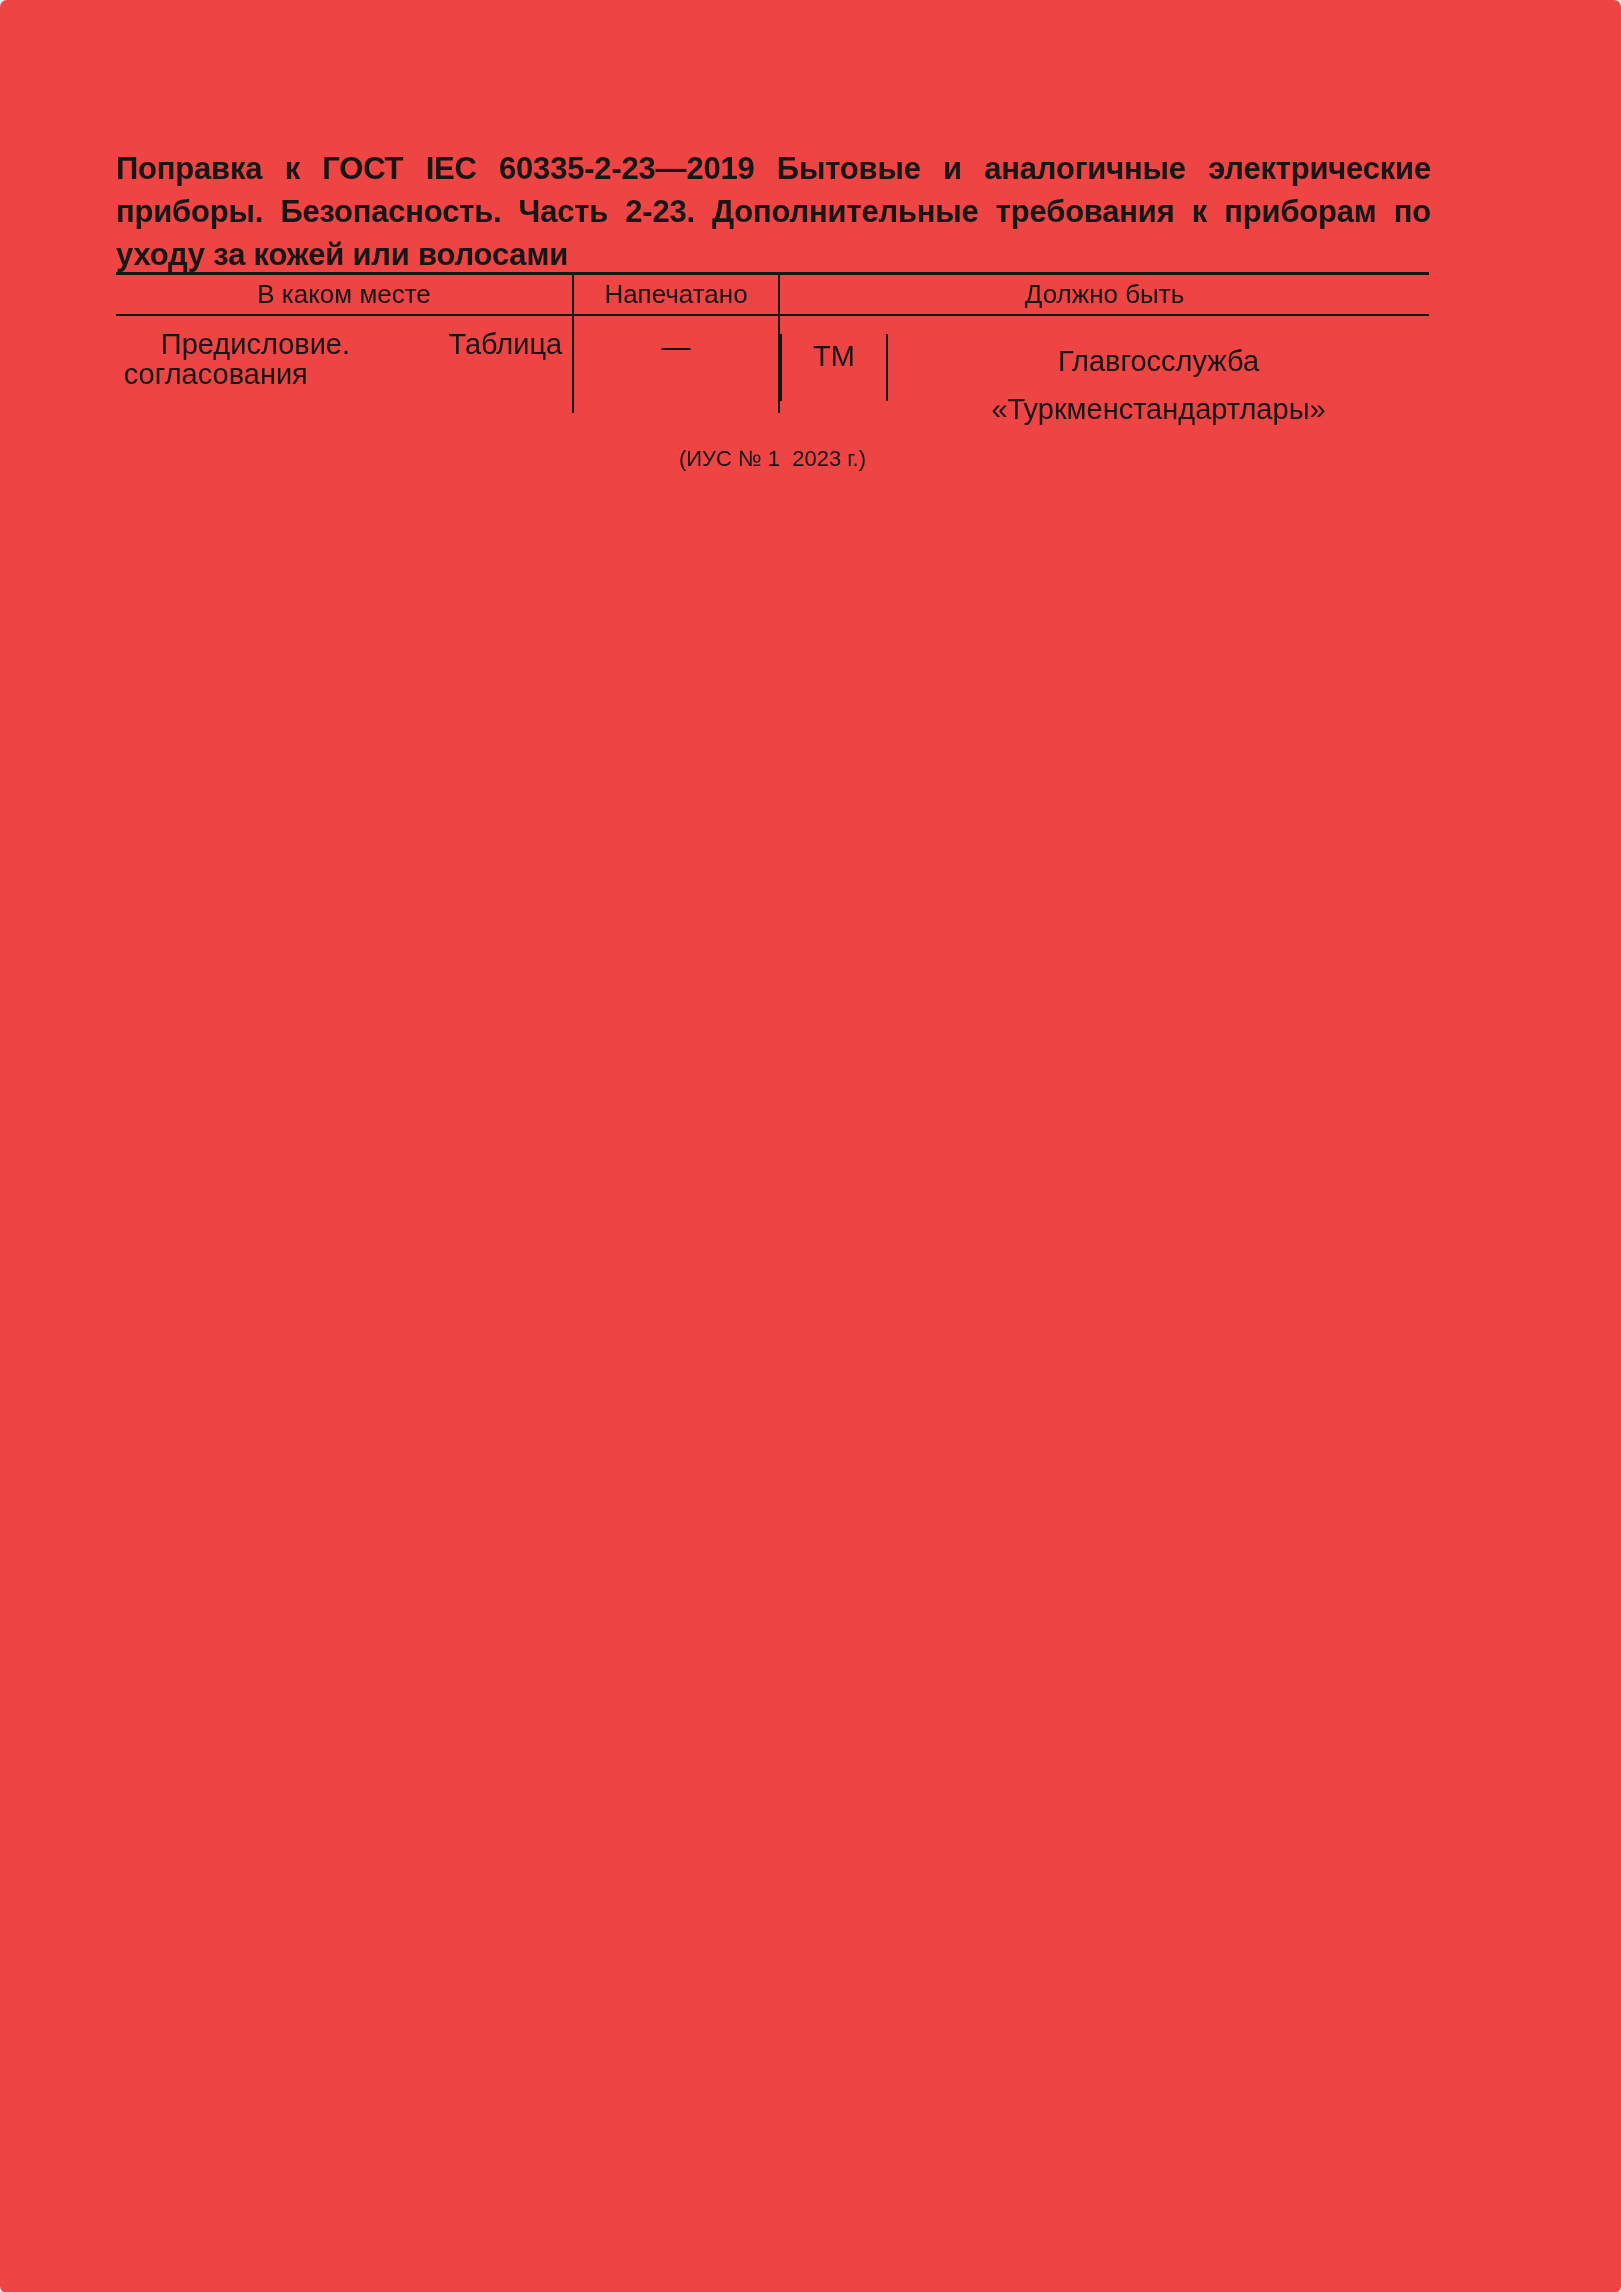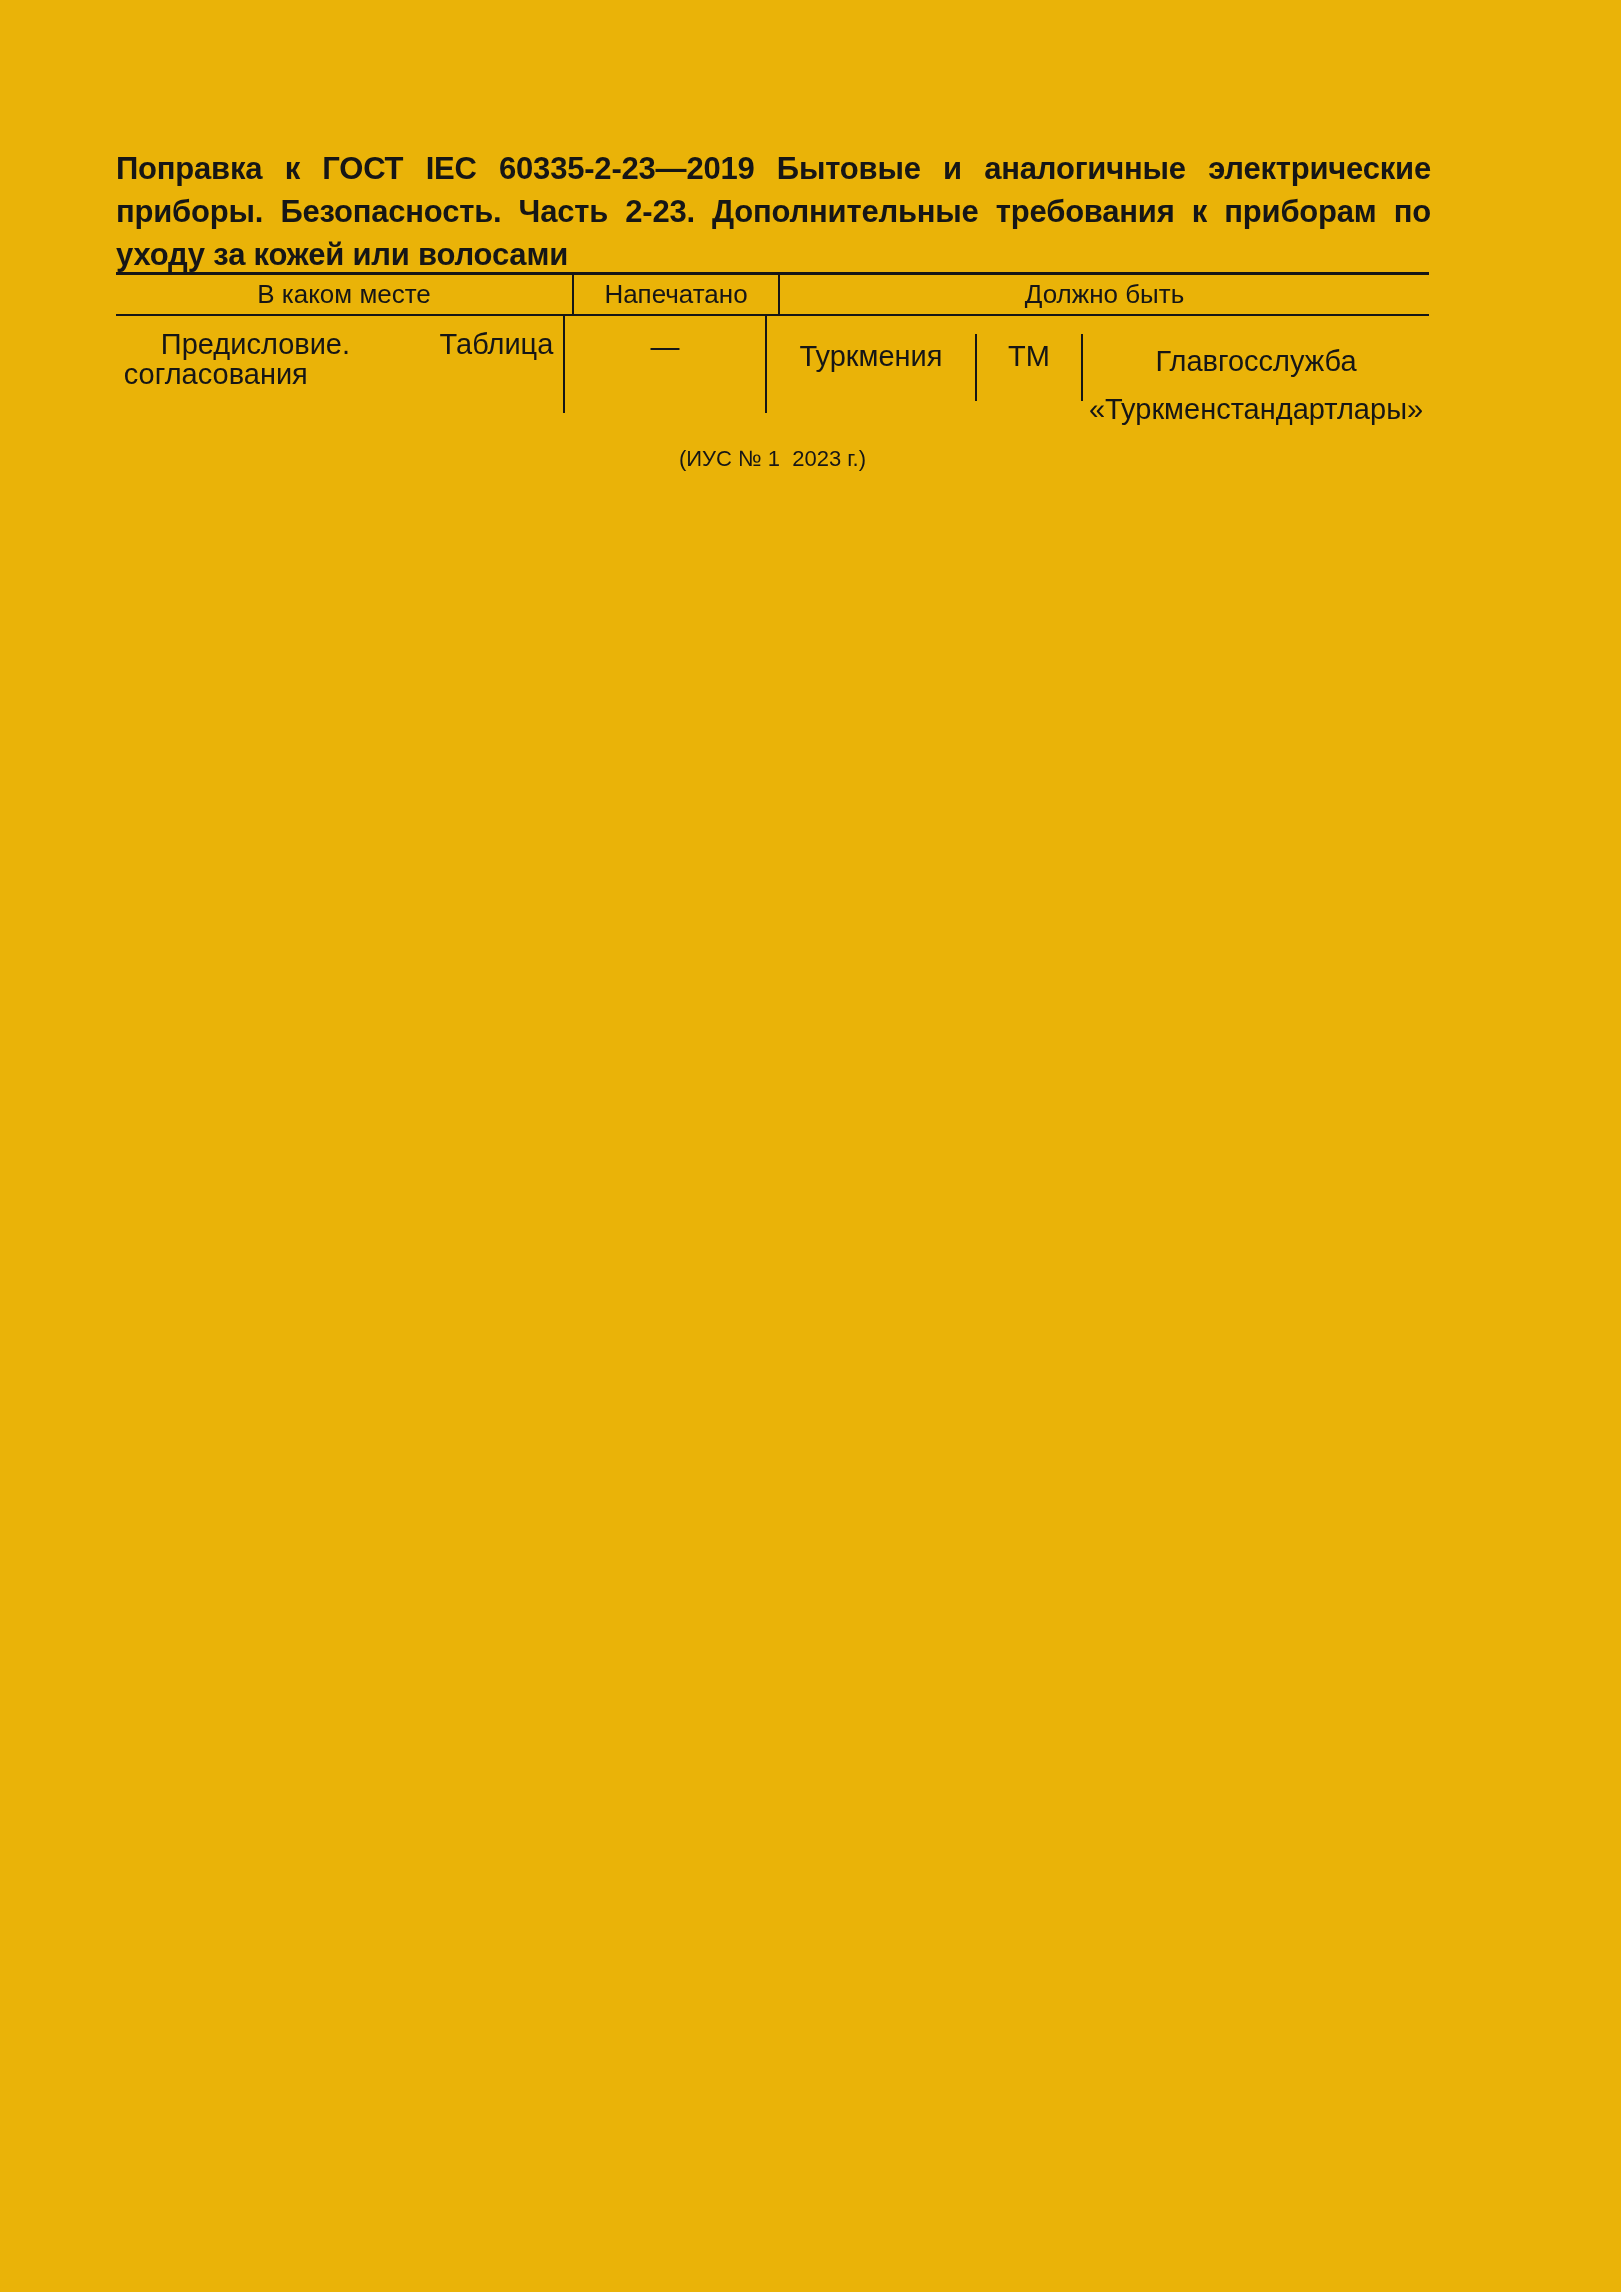--- a/index.html
+++ b/index.html
@@ -5,24 +5,25 @@
   html, body {
     margin: 0;
     padding: 0;
     background: #e8e8e8;
   }
   .page {
     position: relative;
     width: 1621px;
     height: 2293px;
     margin: 0 auto;
-    background: #eab308;
+    background: #ef4444;
     color: #1a1a1a;
     font-family: "Liberation Sans", "DejaVu Sans", sans-serif;
     overflow: hidden;
+    border-radius: 7px;
   }
   
   .doc-title {
     position: absolute;
     left: 116px;
     top: 147px;
     width: 1315px;
     font-size: 31px;
     font-weight: bold;
     line-height: 43px;
@@ -136,21 +137,20 @@
       <div class="cell hcell c2">Напечатано</div>
       <div class="cell hcell c3">Должно быть</div>
     </div>
 
     <div class="trow tbody-row">
       <div class="cell bcell c1">
         <p class="para">Предисловие. Таблица согла­сования</p>
       </div>
       <div class="cell bcell c2">—</div>
       <div class="cell bcell c3">
-        <div class="subcell sub-a">Туркмения</div>
         <div class="vdivider"></div>
         <div class="subcell sub-b">ТМ</div>
         <div class="vdivider"></div>
         <div class="subcell sub-c">Главгосслужба «Туркменстандартлары»</div>
       </div>
     </div>
 
   </div>
 
   <div class="issue-note">(ИУС № 1  2023 г.)</div>

